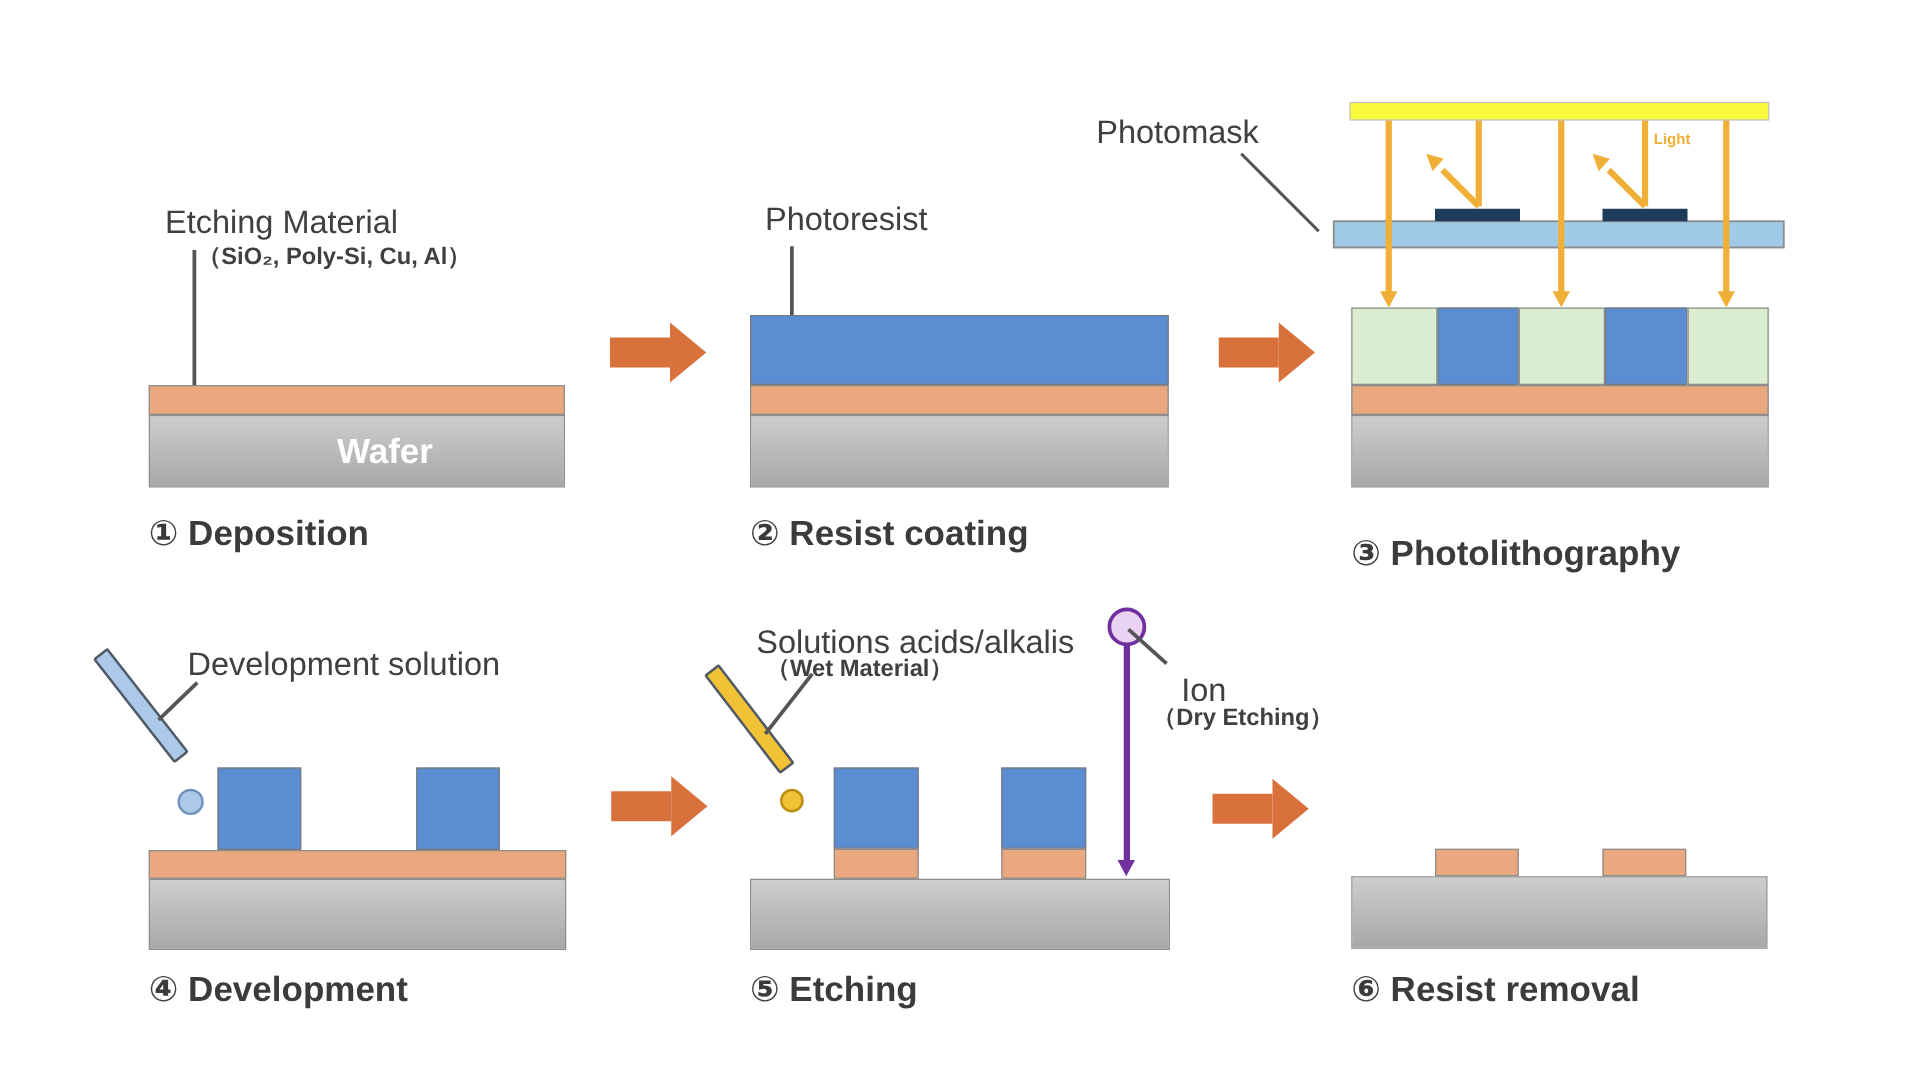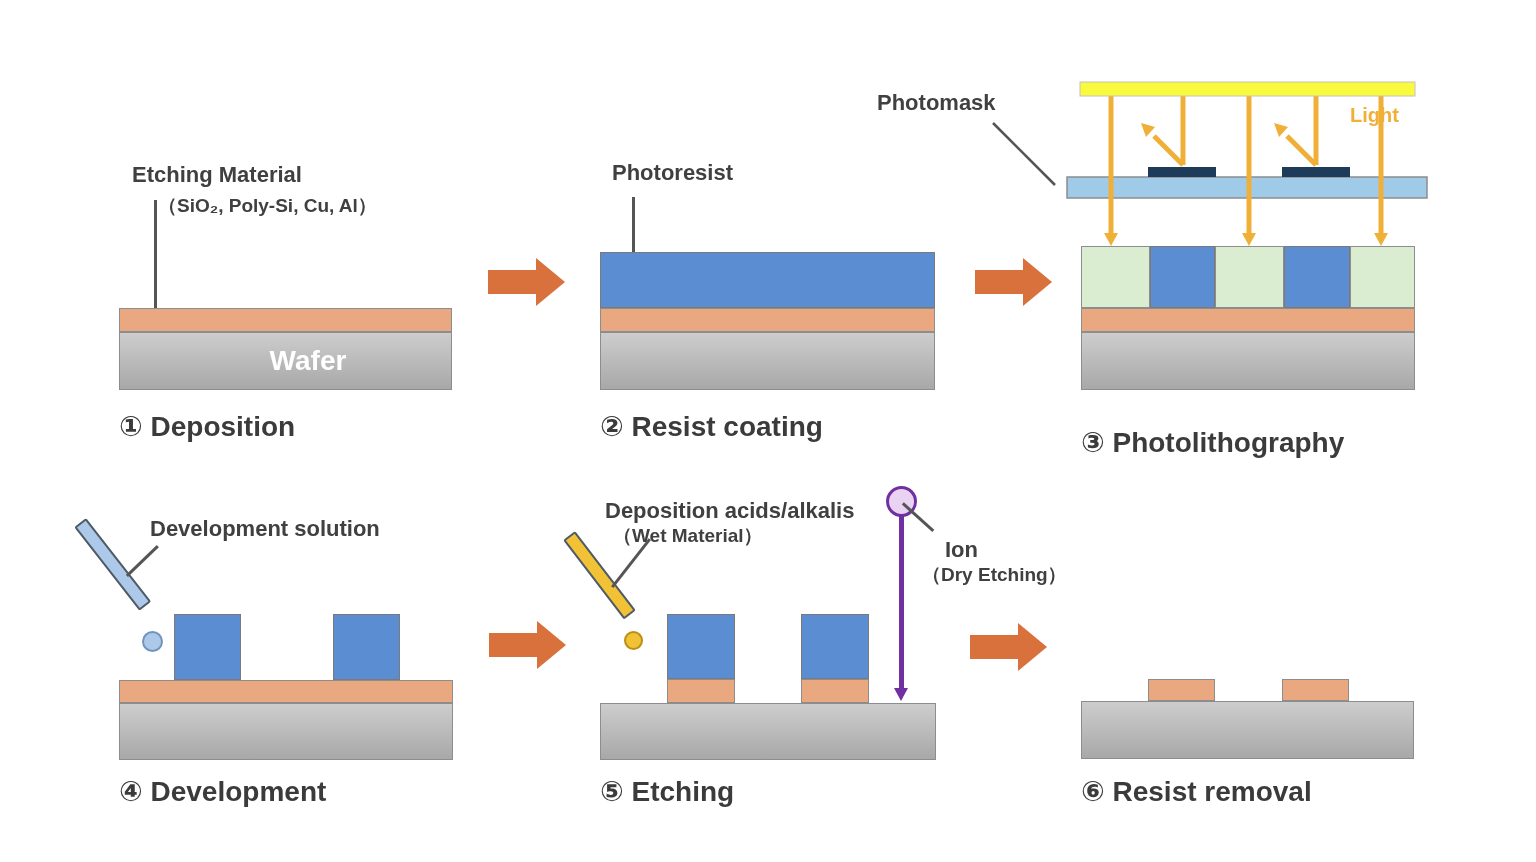--- a/index.html
+++ b/index.html
@@ -1,20 +1,20 @@
 <!DOCTYPE html>
 <html style="--step-arrow: #D9713D; --etch-layer: #E9A87F; --wafer-top: #CDCDCD; --wafer-bottom: #A8A8A8; --resist-blue: #5B8DD2; --resist-exposed: #DAEDD0; --mask-plate: #9FCBE9; --mask-pattern: #1E3C5A; --light-bar: #F9F93D; --light-arrow: #F0B038; --ion-purple: #7030A0; --ion-circle-fill: #EAD2F2; --dev-nozzle-fill: #ADC9E9; --etch-nozzle-fill: #F2C236; --label-text: #404040; --caption-text: #3B3B3B;"><head>
 <meta charset="utf-8">
 <style>
   html,body{margin:0;padding:0;background:#ffffff;}
   #canvas{
     position:relative;width:1536px;height:862px;background:#ffffff;overflow:hidden;
     font-family:"Liberation Sans","DejaVu Sans",sans-serif;
   }
-  .lbl{position:absolute;font-weight:bold;color:var(--label-text,#404040);font-size:22px;white-space:nowrap;line-height:1.1;}
+  .lbl{position:absolute;font-weight:normal;color:var(--label-text,#404040);font-size:26px;white-space:nowrap;line-height:1.1;}
   .sublbl{position:absolute;font-weight:bold;color:var(--label-text,#404040);font-size:19px;white-space:nowrap;line-height:1.1;}
   .caption{position:absolute;text-align:left;font-weight:bold;color:var(--caption-text,#3b3b3b);font-size:28px;white-space:nowrap;}
   .layer{position:absolute;box-sizing:border-box;border:1.5px solid #8d8d8d;padding-left:45px;}
   .etch{background:var(--etch-layer,#e9a87f);}
   .wafer{background:linear-gradient(var(--wafer-top,#cdcdcd),var(--wafer-bottom,#a8a8a8));display:flex;align-items:center;justify-content:center;}
   .wafer-text{color:#ffffff;font-weight:bold;font-size:28px;}
   .resist{background:var(--resist-blue,#5b8dd2);border-color:#7a7a7a;}
   .exposed{background:var(--resist-exposed,#daedd0);}
   .leader-v{position:absolute;width:2.5px;background:#555555;}
   .leader-d{position:absolute;height:2.5px;background:#555555;transform-origin:left center;}
@@ -26,21 +26,21 @@
   .block.blue{background:var(--resist-blue,#5b8dd2);}
   .nozzle{position:absolute;box-sizing:border-box;border:2px solid #4f5a66;border-radius:2px;transform-origin:left top;}
   .nozzle.dev{background:var(--dev-nozzle-fill,#adc9e9);width:106px;height:15px;transform:rotate(52deg);}
   .nozzle.wet{background:var(--etch-nozzle-fill,#f2c236);width:100px;height:15px;transform:rotate(52.5deg);}
   .droplet{position:absolute;border-radius:50%;box-sizing:border-box;}
   .droplet.dev{left:142px;top:631px;width:21px;height:21px;background:var(--dev-nozzle-fill,#adc9e9);border:2px solid #7293bc;}
   .droplet.wet{left:624px;top:631px;width:19px;height:19px;background:var(--etch-nozzle-fill,#f2c236);border:2px solid #bb8e14;}
   .ion-circle{position:absolute;left:886px;top:486px;width:31px;height:31px;border-radius:50%;box-sizing:border-box;background:var(--ion-circle-fill,#ead2f2);border:3px solid var(--ion-purple,#7030a0);}
   .ion-line{position:absolute;left:899px;top:514px;width:5px;height:176px;background:var(--ion-purple,#7030a0);}
   .ion-head{position:absolute;left:894px;top:688px;width:0;height:0;border-left:7.5px solid transparent;border-right:7.5px solid transparent;border-top:13px solid var(--ion-purple,#7030a0);}
-  .light-label{position:absolute;left:1350px;top:104px;font-weight:bold;font-size:20px;color:var(--light-arrow,#f0b038);}
+  .light-label{position:absolute;left:1323px;top:104px;font-weight:bold;font-size:12px;color:var(--light-arrow,#f0b038);}
   svg{display:block;}
 </style>
 </head>
 <body>
 
 <div id="canvas">
 
   <div>
     <div class="lbl" style="left:132px;top:163px;">Etching Material</div>
     <div class="sublbl" style="left:158px;top:196px;">（SiO₂, Poly-Si, Cu, Al）</div>
@@ -110,21 +110,21 @@
     <div class="leader-d" style="left:158px;top:545px;width:43px;transform:rotate(136deg);"></div>
     <div class="droplet dev"></div>
     <div class="block blue" style="left:174px;top:614px;width:67px;height:66px;"></div>
     <div class="block blue" style="left:333px;top:614px;width:67px;height:66px;"></div>
     <div class="layer etch" style="left:119px;top:680px;width:334px;height:23px;"></div>
     <div class="layer wafer" style="left:119px;top:703px;width:334px;height:57px;"></div>
     <div class="caption" style="left:119px;top:775px;width:334px;">④ Development</div>
   </div>
 
   <div>
-    <div class="lbl" style="left:605px;top:499px;">Deposition acids/alkalis</div>
+    <div class="lbl" style="left:605px;top:499px;">Solutions acids/alkalis</div>
     <div class="sublbl" style="left:613px;top:526px;">（Wet Material）</div>
     <div class="nozzle wet" style="left:575px;top:531px;"></div>
     <div class="leader-d" style="left:650px;top:538px;width:61px;transform:rotate(128deg);"></div>
     <div class="droplet wet"></div>
 
     <div class="block blue" style="left:667px;top:614px;width:68px;height:65px;"></div>
     <div class="block orange" style="left:667px;top:679px;width:68px;height:24px;"></div>
     <div class="block blue" style="left:801px;top:614px;width:68px;height:65px;"></div>
     <div class="block orange" style="left:801px;top:679px;width:68px;height:24px;"></div>
     <div class="layer wafer" style="left:600px;top:703px;width:336px;height:57px;"></div>

